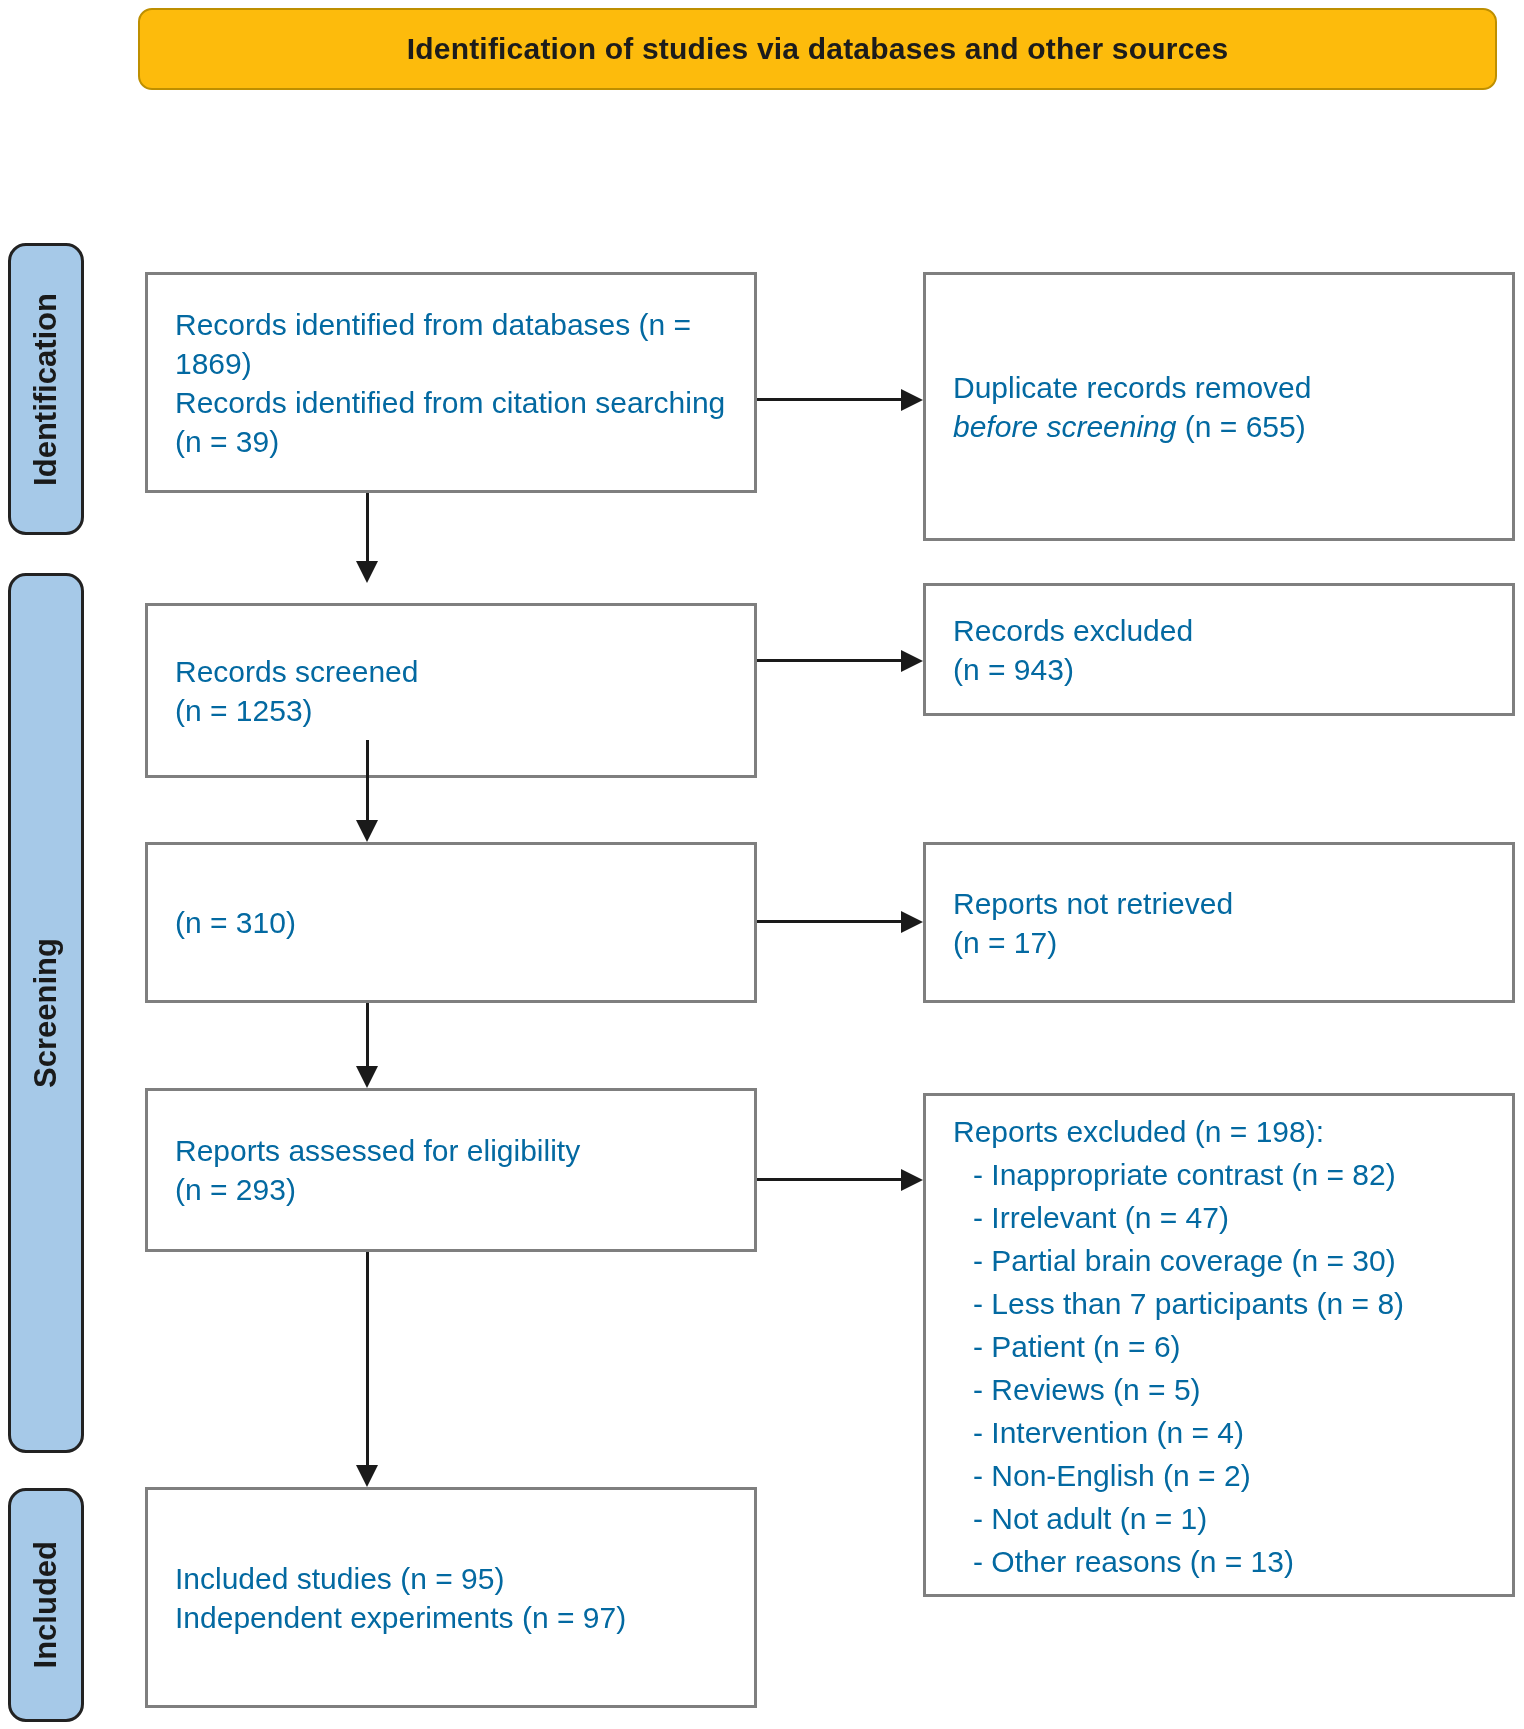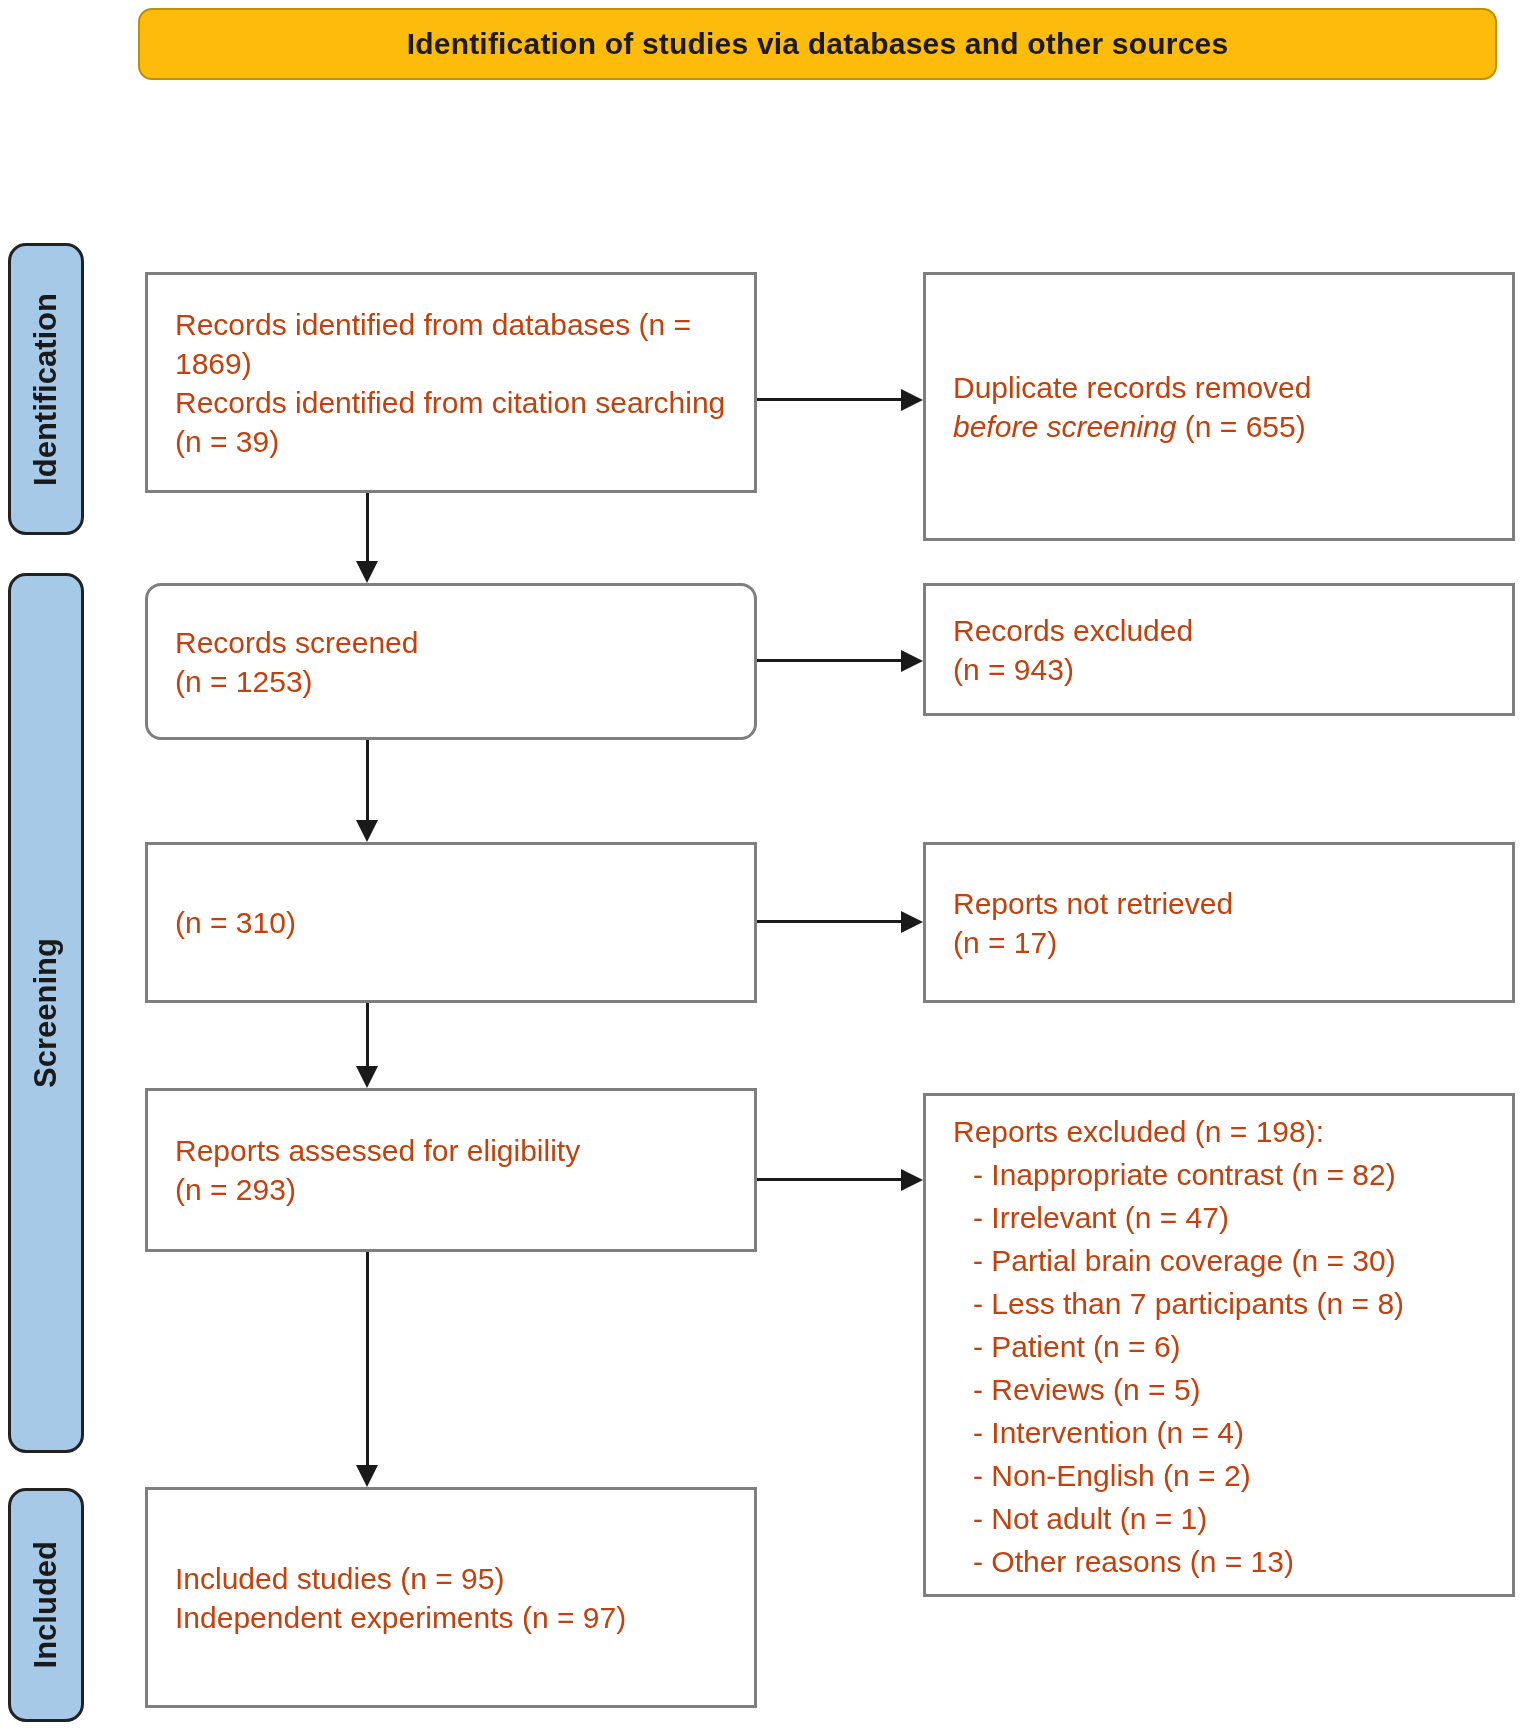--- a/index.html
+++ b/index.html
@@ -3,21 +3,21 @@
 <meta charset="utf-8">
 <style>
   html,body { margin:0; padding:0; background:#ffffff; }
   #canvas {
     position:relative; width:1524px; height:1729px; background:#ffffff;
     font-family:"Liberation Sans", sans-serif; color:#333333; overflow:hidden;
   }
 
   
   .banner {
-    position:absolute; left:138px; top:8px; width:1359px; height:72px;
+    position:absolute; left:138px; top:8px; width:1359px; height:82px;
     background:#FBBC05; background:#FDBB0C; border:2px solid #BE8F00; border-radius:14px;
     box-sizing:border-box; display:flex; align-items:center; justify-content:center;
     font-weight:bold; font-size:30px; color:#1c1c1c; letter-spacing:0.2px;
   }
 
   
   .stage {
     position:absolute; left:8px; width:76px;
     background:#A6C9E8; border:3px solid #222222; border-radius:18px;
     box-sizing:border-box; display:flex; align-items:center; justify-content:center;
@@ -27,28 +27,28 @@
     font-weight:bold; font-size:31px; color:#1a1a1a; white-space:nowrap;
   }
   #stage-identification { top:243px; height:292px; }
   #stage-screening      { top:573px; height:880px; }
   #stage-included       { top:1488px; height:234px; }
 
   
   .flowbox {
     position:absolute; background:#ffffff; border:3px solid #7F7F7F;
     box-sizing:border-box; display:flex; flex-direction:column; justify-content:center;
-    font-size:30px; line-height:39px; color:#c2410c;
+    font-size:30px; line-height:39px; color:#0369a1;
     padding:8px 18px 8px 27px;
   }
   .col-left  { left:145px; width:612px; }
   .col-right { left:923px; width:592px; }
   #box-identified        { top:272px;  height:221px; }
   #box-duplicates        { top:272px;  height:269px; }
-  #box-screened          { top:583px;  height:157px;border-radius:16px; }
+  #box-screened          { top:603px;  height:175px; }
   #box-records-excluded  { top:583px;  height:133px; }
   #box-sought            { top:842px;  height:161px; }
   #box-not-retrieved     { top:842px;  height:161px; }
   #box-assessed          { top:1088px; height:164px; }
   #box-reports-excluded  { top:1093px; height:504px; justify-content:flex-start; padding-top:14px; line-height:43px; }
   #box-included          { top:1487px; height:221px; }
   .reason-item { padding-left:20px; }
 
   
   .vline { position:absolute; left:366px; width:3px; background:#1a1a1a; }

